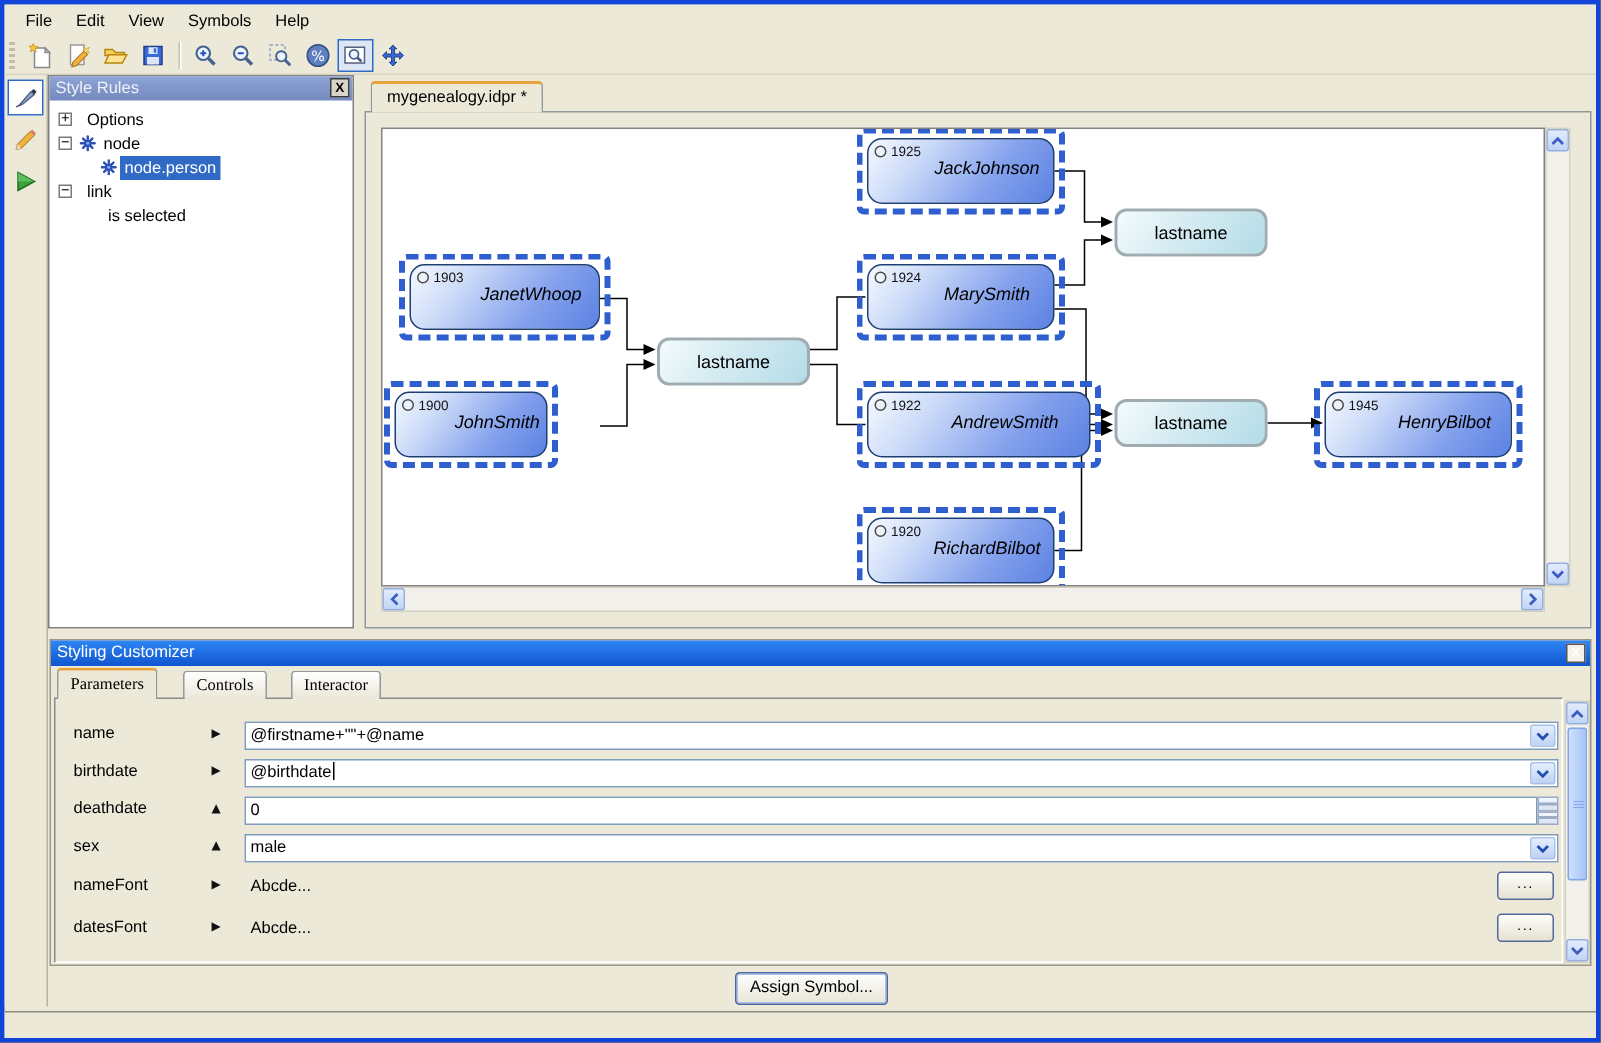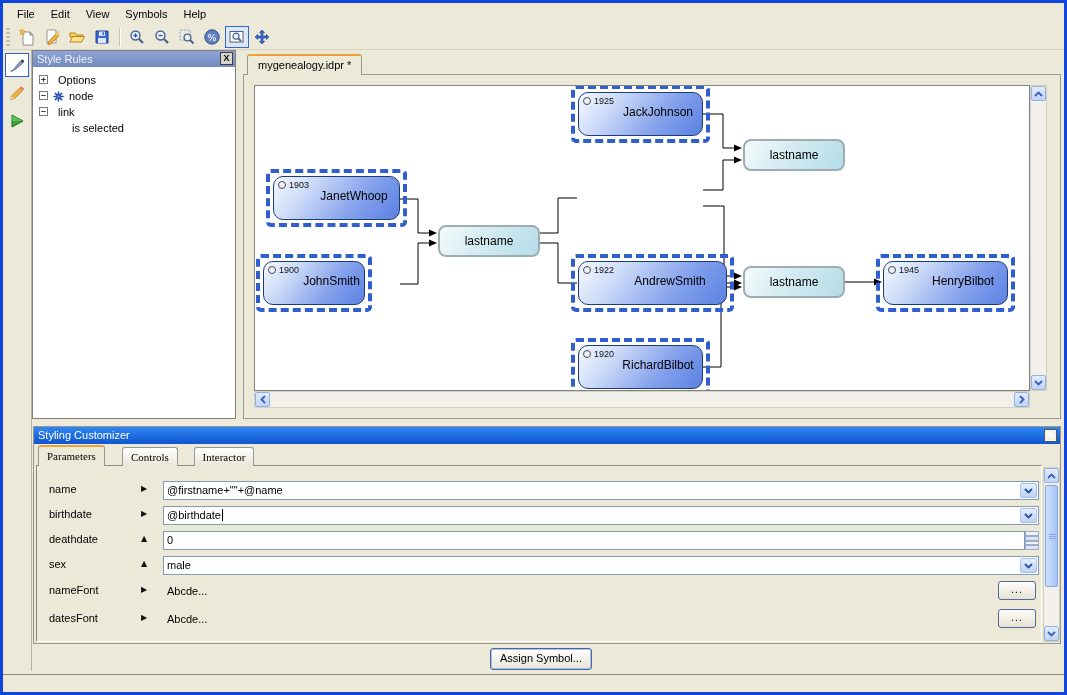--- a/index.html
+++ b/index.html
@@ -36,21 +36,21 @@
   .editor{position:absolute;left:240px;top:71px;width:818px;height:345px;background:#ece9d8;border:1px solid #919b9c;}
   .tab{position:absolute;left:244px;top:51px;height:21px;padding:3px 10px 0 10px;background:#ece9d8;border:1px solid #919b9c;border-bottom:none;border-top:2px solid #e8a33d;border-radius:3px 3px 0 0;z-index:3;}
   .canvas{position:absolute;left:251px;top:82px;width:776px;height:306px;background:#fff;border:1px solid #828282;overflow:hidden;z-index:2;}
   .person{position:absolute;}
   .psel{position:absolute;inset:-7px;border:4px dashed #2f5ecf;border-radius:5px;pointer-events:none;}
   .pbody{position:absolute;inset:0;border:1.5px solid #1d3e73;border-radius:10px;
     background:linear-gradient(128deg,#f6faff 0%,#cbdaf8 28%,#84a1ec 66%,#5b81e2 100%);
     display:flex;flex-direction:row;}
   .pdate{height:12px;display:flex;align-items:center;padding:3px 0 0 4px;font-size:9px;color:#111;}
   .pcircle{width:8px;height:8px;border:1px solid #4a4a4a;border-radius:50%;background:#eef2fa;margin-right:3px;}
-  .pname{flex:1;display:flex;align-items:center;justify-content:center;font-size:12px;margin-top:-4px;}
+  .pname{flex:1;display:flex;align-items:center;justify-content:center;font-size:12px;margin-top:-4px;font-style:italic;}
   .lnode{position:absolute;border:2px solid #9fadb2;border-radius:8px;
     background:linear-gradient(125deg,#f4fbfd 0%,#d4ebf1 45%,#b4dce8 100%);
     display:flex;align-items:center;justify-content:center;font-size:12px;}
   
   .sb{position:absolute;background:#f1f0ea;border:1px solid #d4d0c0;}
   .sbtn{position:absolute;width:15px;height:15px;background:linear-gradient(180deg,#e2ecfd,#c0d4f6);border:1px solid #94b0e0;border-radius:2px;display:flex;align-items:center;justify-content:center;}
   .sthumb{position:absolute;left:1px;width:13px;background:linear-gradient(90deg,#cfe0fd,#a6c4f6);border:1px solid #84a6e4;border-radius:2px;}
   .sgrip{position:absolute;left:3px;width:7px;height:6px;background:repeating-linear-gradient(180deg,#86a8e8 0 1px,transparent 1px 2px);}
   
   .cust{position:absolute;left:30px;top:423px;width:1028px;height:218px;background:#ece9d8;border:1px solid #9a968a;}
@@ -197,20 +197,33 @@
               <g stroke="#2b50b4" stroke-width="1.7" stroke-linecap="round">
                 <line x1="6" y1="1" x2="6" y2="11"></line>
                 <line x1="1" y1="6" x2="11" y2="6"></line>
                 <line x1="2.6" y1="2.6" x2="9.4" y2="9.4"></line>
                 <line x1="9.4" y1="2.6" x2="2.6" y2="9.4"></line>
               </g>
               <circle cx="6" cy="6" r="2.6" fill="#2b50b4"></circle>
               <circle cx="6" cy="6" r="1.1" fill="#8fb0f0"></circle>
             </svg></span>
           <span class="tlabel" style="left: 33px;">node</span>
+        </div>
+        <div class="trow">
+          <span class="ticon" style="left: 34px;"><svg width="11" height="11" viewBox="0 0 12 12">
+              <g stroke="#2b50b4" stroke-width="1.7" stroke-linecap="round">
+                <line x1="6" y1="1" x2="6" y2="11"></line>
+                <line x1="1" y1="6" x2="11" y2="6"></line>
+                <line x1="2.6" y1="2.6" x2="9.4" y2="9.4"></line>
+                <line x1="9.4" y1="2.6" x2="2.6" y2="9.4"></line>
+              </g>
+              <circle cx="6" cy="6" r="2.6" fill="#2b50b4"></circle>
+              <circle cx="6" cy="6" r="1.1" fill="#8fb0f0"></circle>
+            </svg></span>
+          <span class="tlabel sel" style="left: 47px;">node.person</span>
         </div>
         <div class="trow">
           <span class="texp" style="left: 6px;">−</span>
           <span class="tlabel" style="left: 22px;">link</span>
         </div>
         <div class="trow">
           <span class="tlabel" style="left: 36px;">is selected</span>
         </div>
       </div>
   </div>
@@ -265,20 +278,30 @@
       <div class="person" style="left: 8px; top: 175px; width: 102px; height: 44px;">
         <div class="psel"></div>
         <div class="pbody">
           <div class="pdate">
             <span class="pcircle"></span>
             <span class="pyear">1900</span>
           </div>
           <div class="pname">JohnSmith</div>
         </div>
       </div>
+      <div class="person" style="left: 323px; top: 90px; width: 125px; height: 44px;">
+        <div class="psel"></div>
+        <div class="pbody">
+          <div class="pdate">
+            <span class="pcircle"></span>
+            <span class="pyear">1924</span>
+          </div>
+          <div class="pname">MarySmith</div>
+        </div>
+      </div>
       <div class="person" style="left: 323px; top: 175px; width: 149px; height: 44px; text-align: center;">
         <div class="psel"></div>
         <div class="pbody">
           <div class="pdate">
             <span class="pcircle"></span>
             <span class="pyear">1922</span>
           </div>
           <div class="pname">AndrewSmith</div>
         </div>
       </div>

